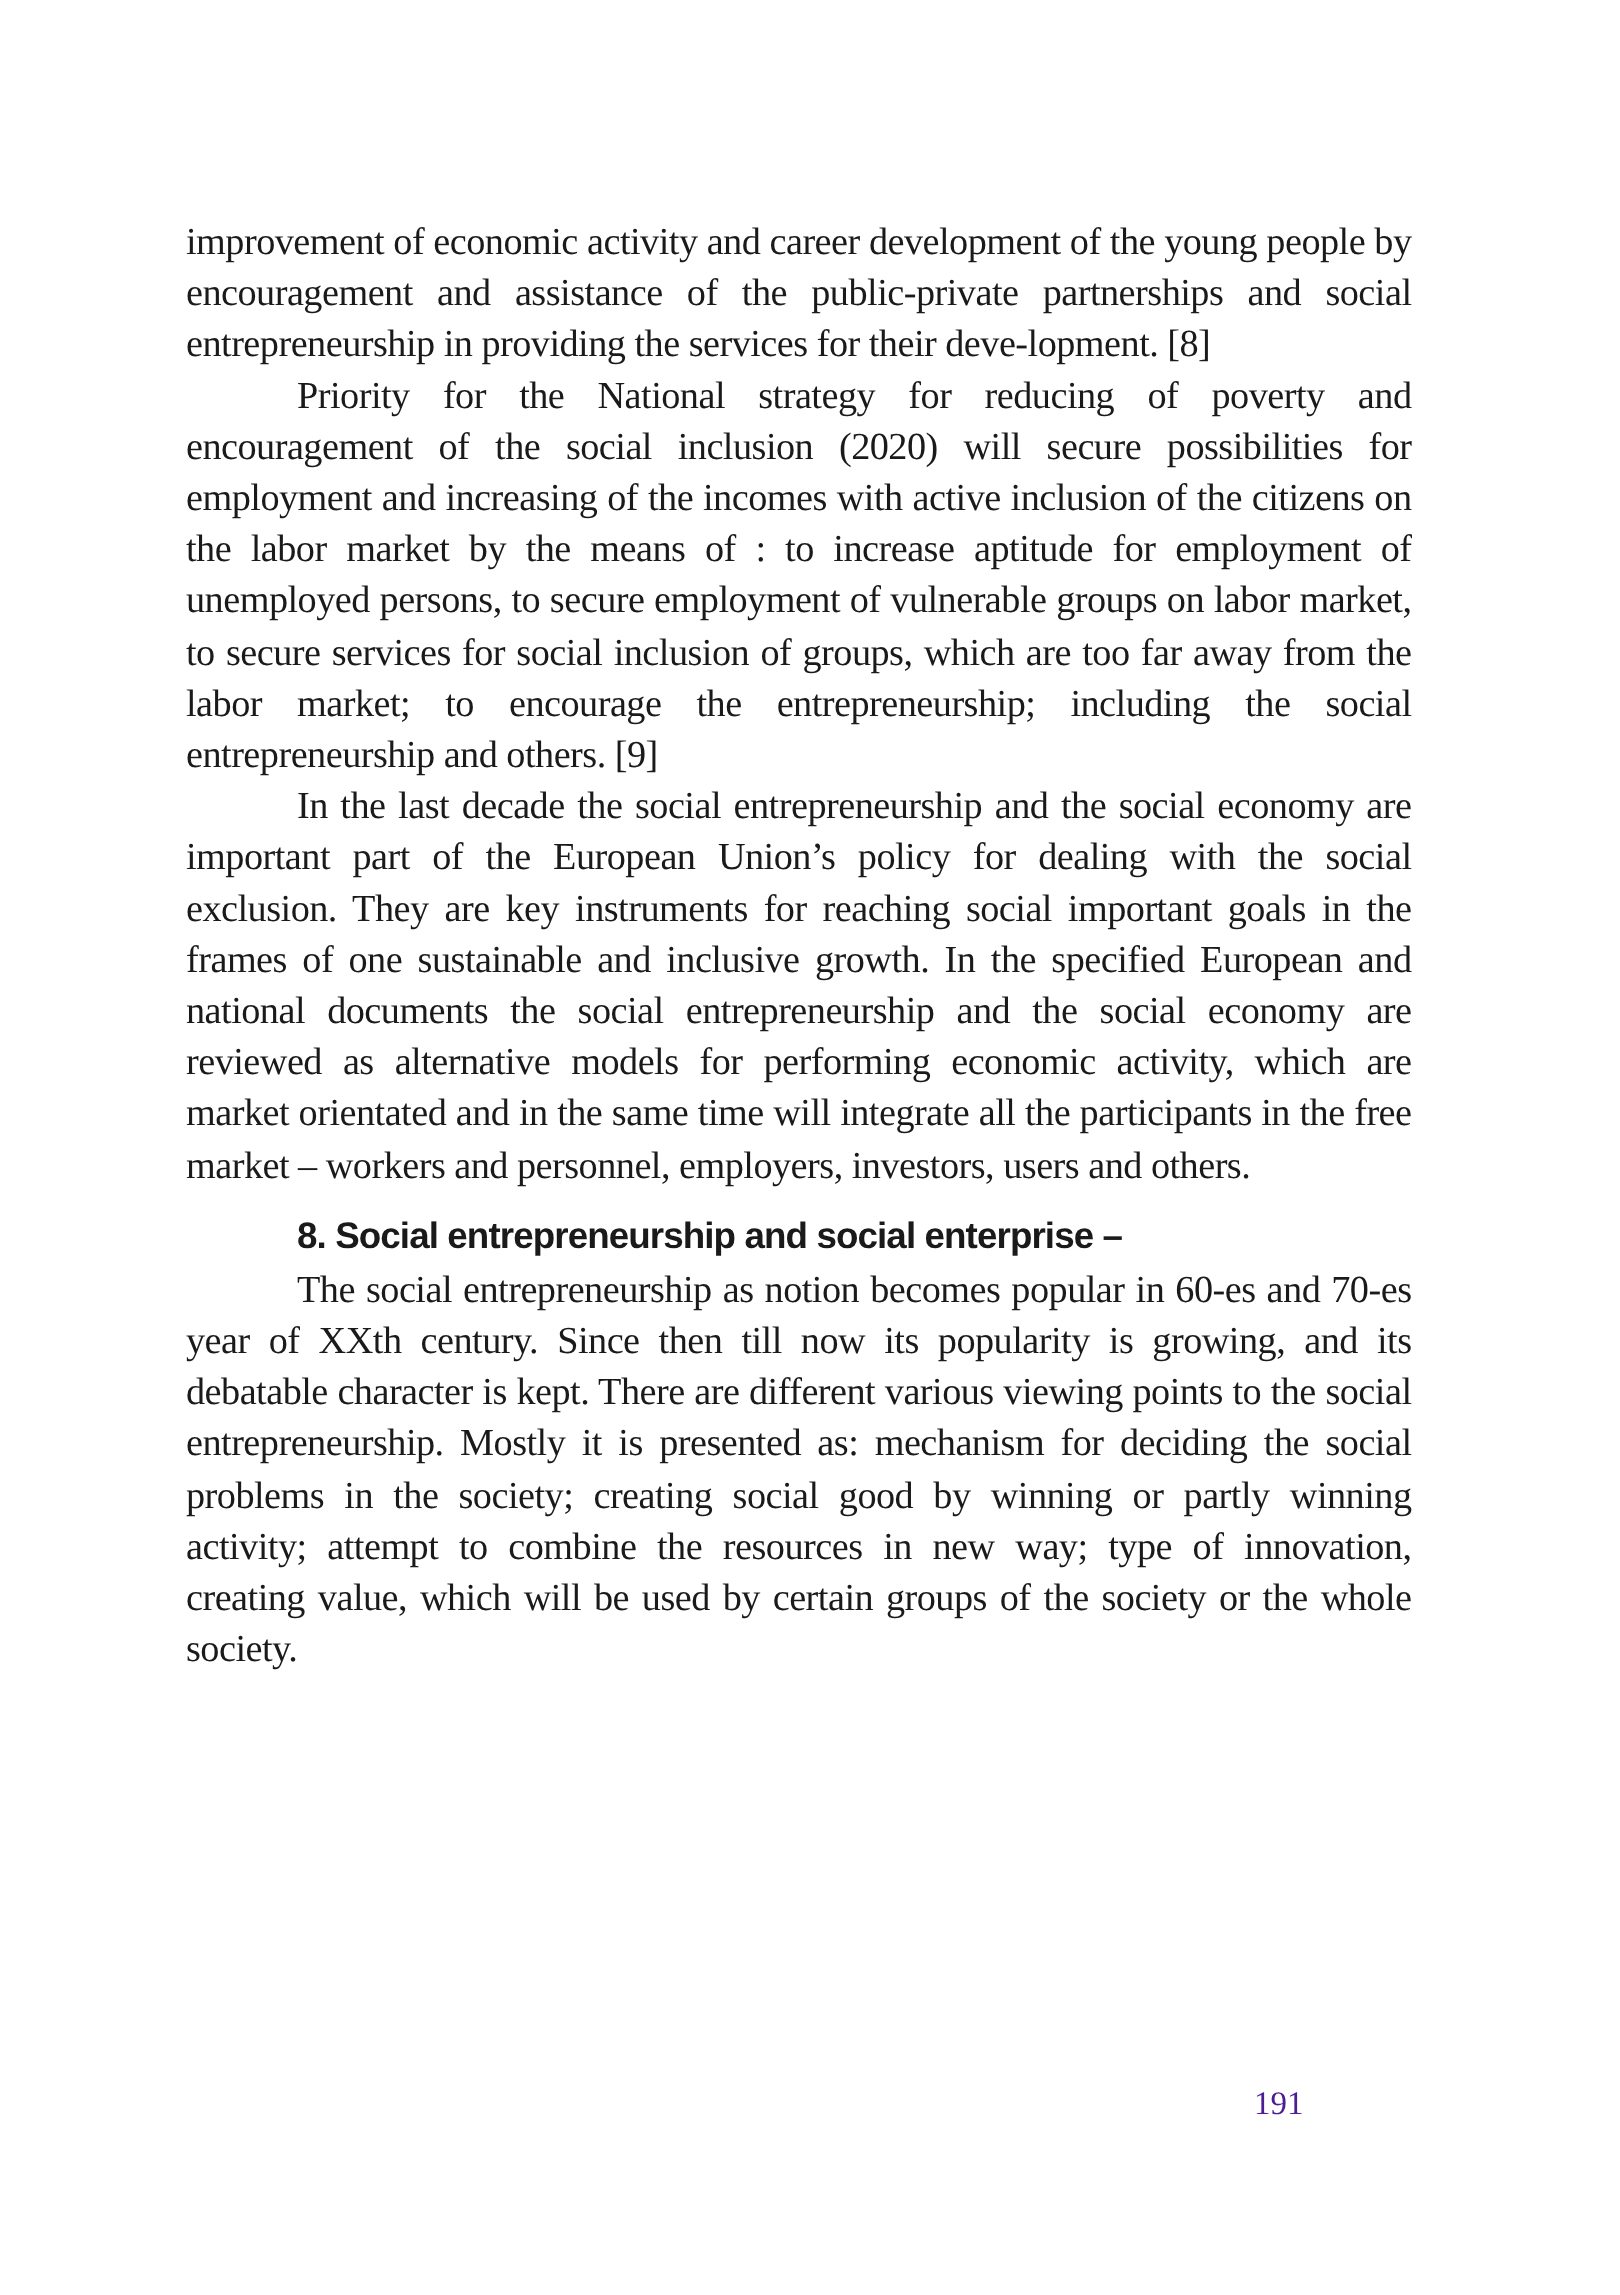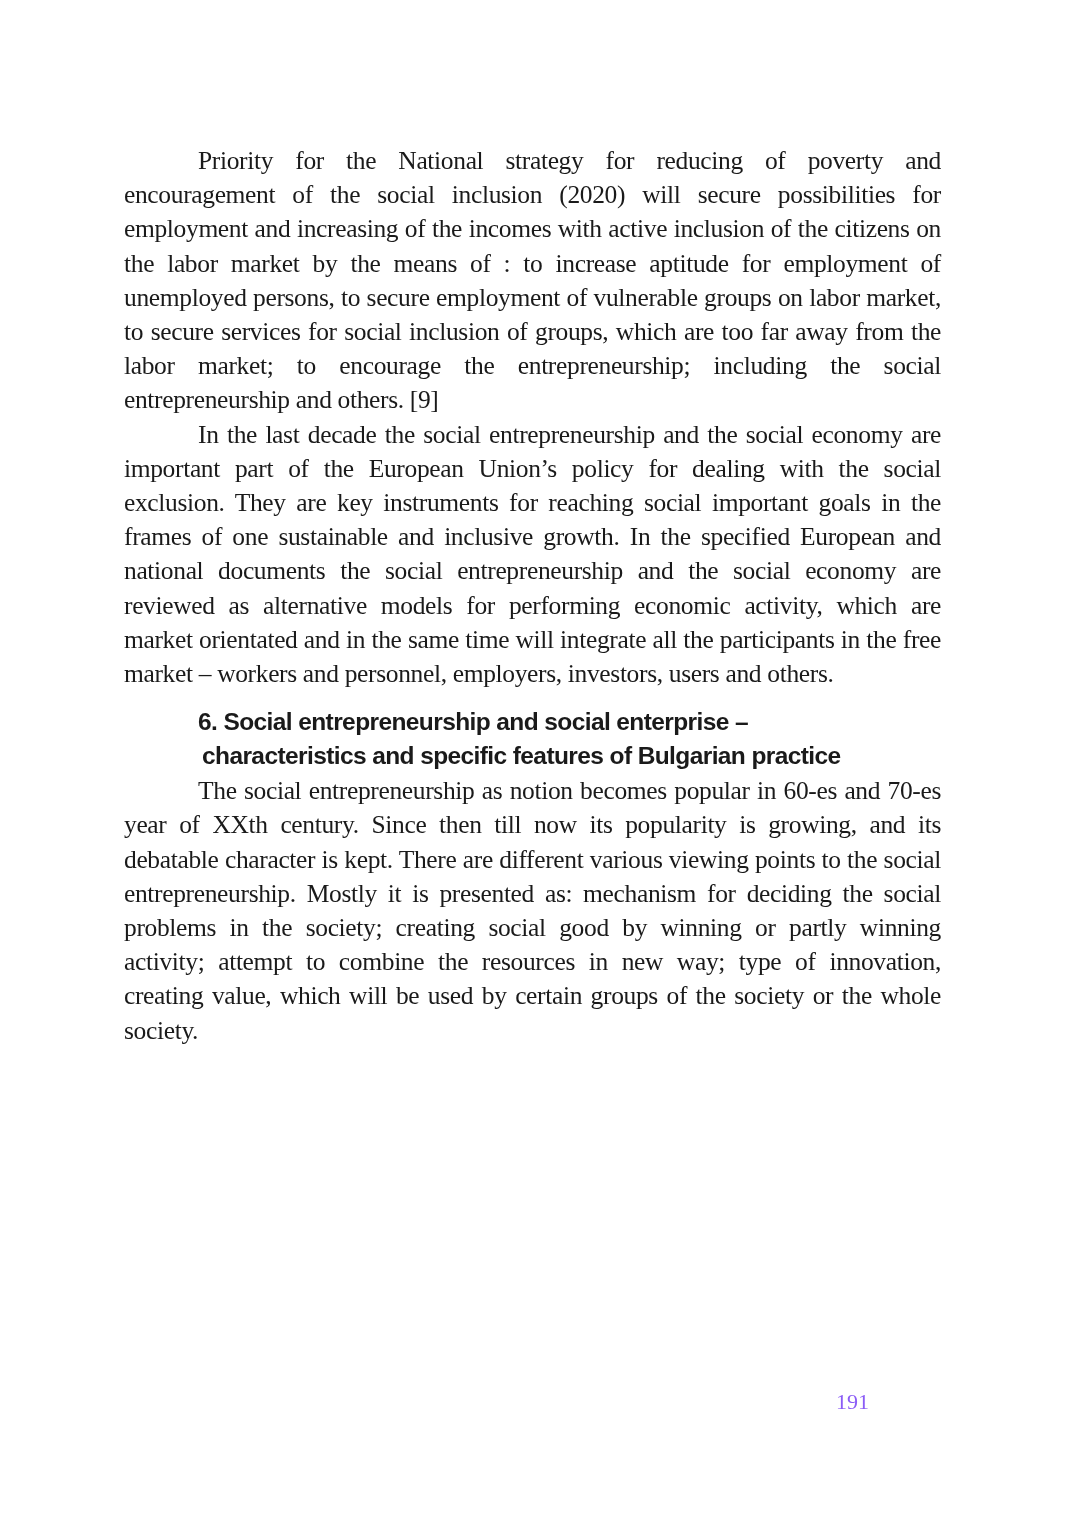--- a/index.html
+++ b/index.html
@@ -51,31 +51,31 @@
     }
     .heading + .para {
       margin-top: 1px;
     }
     .page-number {
       position: absolute;
       left: 836px;
       top: 1389px;
       font-family: "Liberation Serif", serif;
       font-size: 22px;
-      color: #8b5cf6;
+      color: #4c1d95;
     }
   </style>
 </head>
 <body>
 
 <div class="page">
+  <p class="para">improvement of economic activity and career development of the young people by encouragement and assistance of the public-private partnerships and social entrepreneurship in providing the services for their deve-lopment. [8]</p>
   <p class="para indent">Priority for the National strategy for reducing of poverty and encouragement of the social inclusion (2020) will secure possibilities for employment and increasing of the incomes with active inclusion of the citizens on the labor market by the means of : to increase aptitude for employment of unemployed persons, to secure employment of vulnerable groups on labor market, to secure services for social inclusion of groups, which are too far away from the labor market; to encourage the entrepreneurship; including the social entrepreneurship and others. [9]</p>
   <p class="para indent">In the last decade the social entrepreneurship and the social economy are important part of the European Union’s policy for dealing with the social exclusion. They are key instruments for reaching social important goals in the frames of one sustainable and inclusive growth. In the specified European and national documents the social entrepreneurship and the social economy are reviewed as alternative models for performing economic activity, which are market orientated and in the same time will integrate all the participants in the free market – workers and personnel, employers, investors, users and others.</p>
 
   <h2 class="heading">
-    <span>6. Social entrepreneurship and social enterprise –</span>
-    <span class="line2">characteristics and specific features of Bulgarian practice</span>
+    <span>8. Social entrepreneurship and social enterprise –</span>
   </h2>
 
   <p class="para indent">The social entrepreneurship as notion becomes popular in 60-es and 70-es year of XXth century. Since then till now its popularity is growing, and its debatable character is kept. There are different various viewing points to the social entrepreneurship. Mostly it is presented as: mechanism for deciding the social problems in the society; creating social good by winning or partly winning activity; attempt to combine the resources in new way; type of innovation, creating value, which will be used by certain groups of the society or the whole society.</p>
 </div>
 
 <div class="page-number">191</div>
 
 </body></html>

